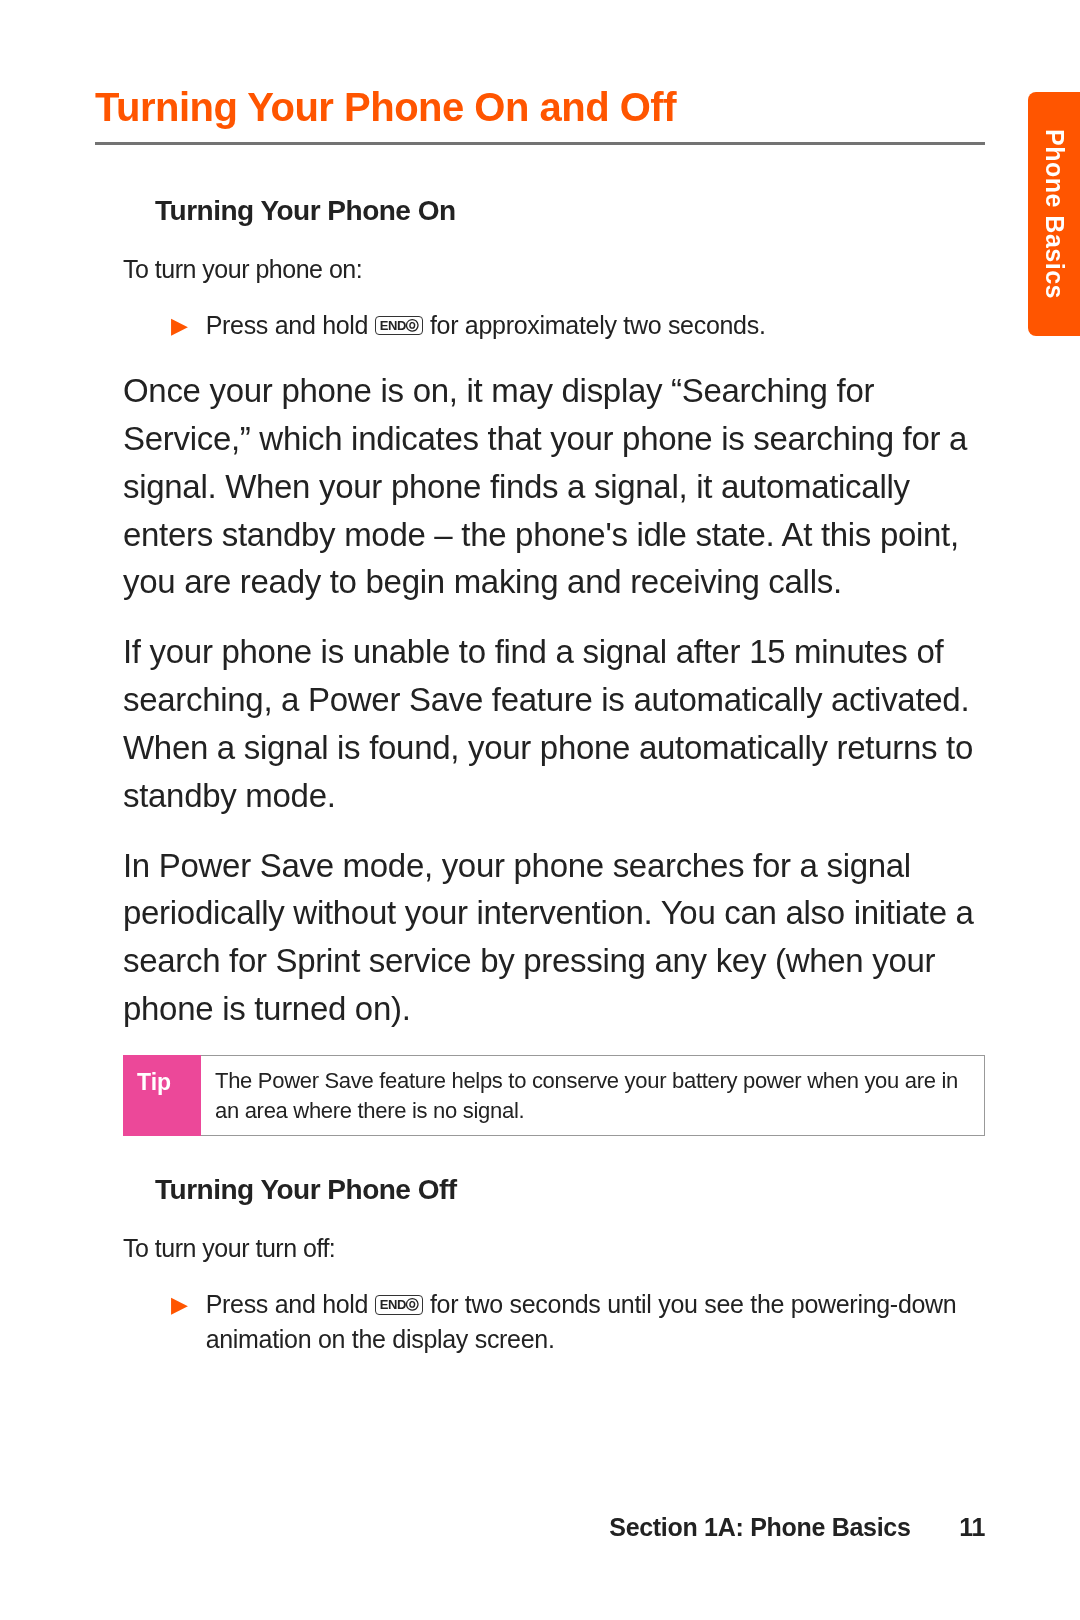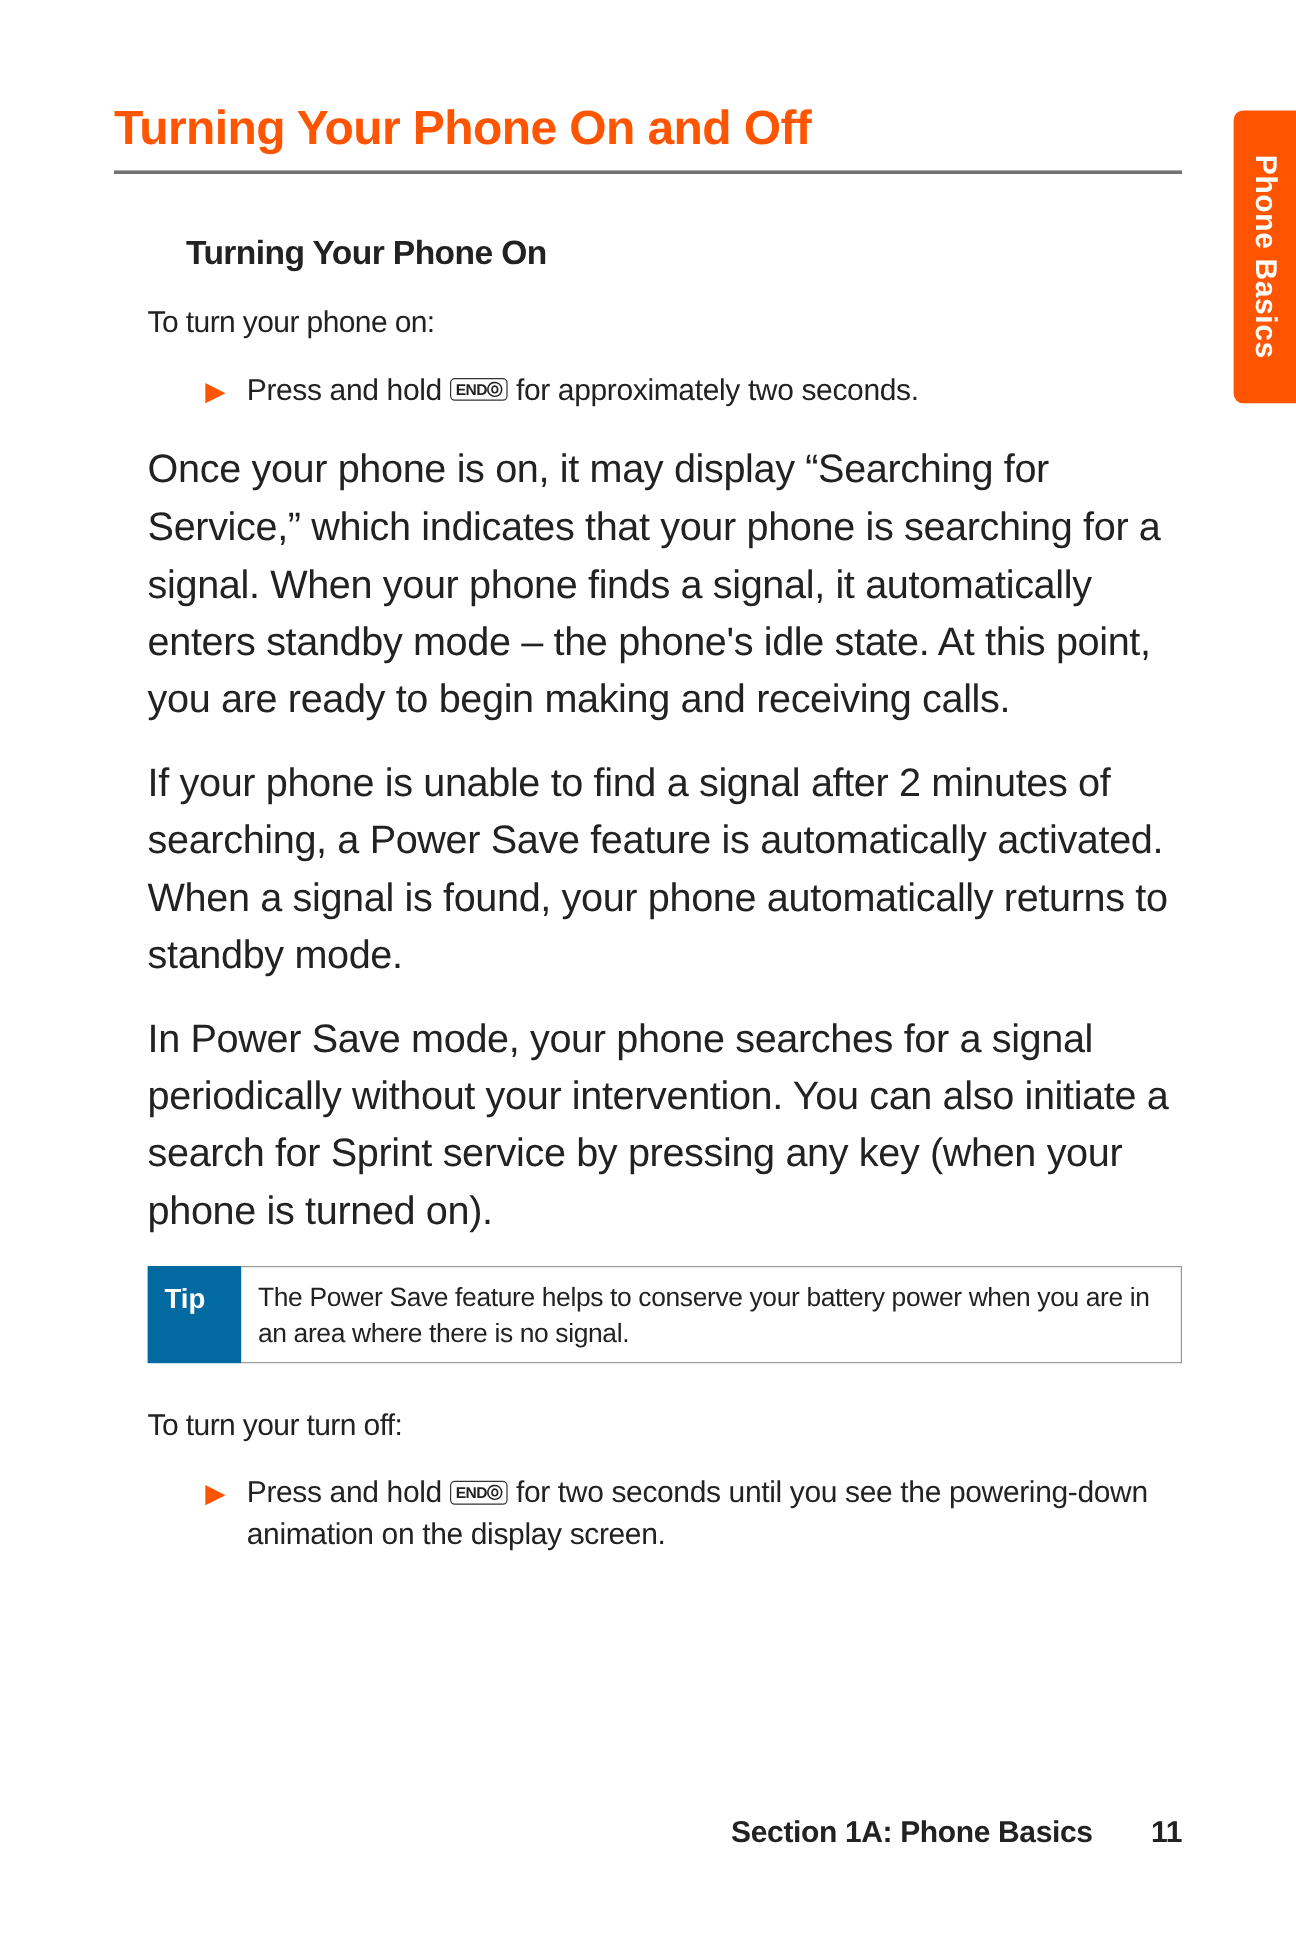--- a/index.html
+++ b/index.html
@@ -82,21 +82,21 @@
       line-height: 1.45;
       margin-bottom: 22px;
       letter-spacing: -0.3px;
     }
     .tip-box {
       display: flex;
       margin-bottom: 38px;
       margin-top: 10px;
     }
     .tip-label {
-      background: #0369a1;
+      background: #ec4899;
       color: #fff;
       font-weight: bold;
       font-size: 23px;
       padding: 14px 18px 14px 14px;
       min-width: 78px;
       display: flex;
       align-items: flex-start;
     }
     .tip-text-wrap {
       flex: 1;
@@ -157,28 +157,29 @@
     <div class="bullet-line">
       <span class="bullet-arrow">▶</span>
       <span class="bullet-text">
         <span>Press and hold </span>
         <span class="key-icon">ENDⓞ</span>
         <span> for approximately two seconds.</span>
       </span>
     </div>
 
     <p class="para">Once your phone is on, it may display “Searching for Service,” which indicates that your phone is searching for a signal. When your phone finds a signal, it automatically enters standby mode – the phone's idle state. At this point, you are ready to begin making and receiving calls.</p>
-    <p class="para">If your phone is unable to find a signal after 2 minutes of searching, a Power Save feature is automatically activated. When a signal is found, your phone automatically returns to standby mode.</p>
+    <p class="para">If your phone is unable to find a signal after 15 minutes of searching, a Power Save feature is automatically activated. When a signal is found, your phone automatically returns to standby mode.</p>
     <p class="para">In Power Save mode, your phone searches for a signal periodically without your intervention. You can also initiate a search for Sprint service by pressing any key (when your phone is turned on).</p>
 
     <div class="tip-box">
       <div class="tip-label">Tip</div>
       <div class="tip-text-wrap">The Power Save feature helps to conserve your battery power when you are in an area where there is no signal.</div>
     </div>
 
+    <h2 class="sub-title">Turning Your Phone Off</h2>
     <div class="step-label">To turn your turn off:</div>
     <div class="bullet-line">
       <span class="bullet-arrow">▶</span>
       <span class="bullet-text">
         <span>Press and hold </span>
         <span class="key-icon">ENDⓞ</span>
         <span> for two seconds until you see the powering-down animation on the display screen.</span>
       </span>
     </div>
 

